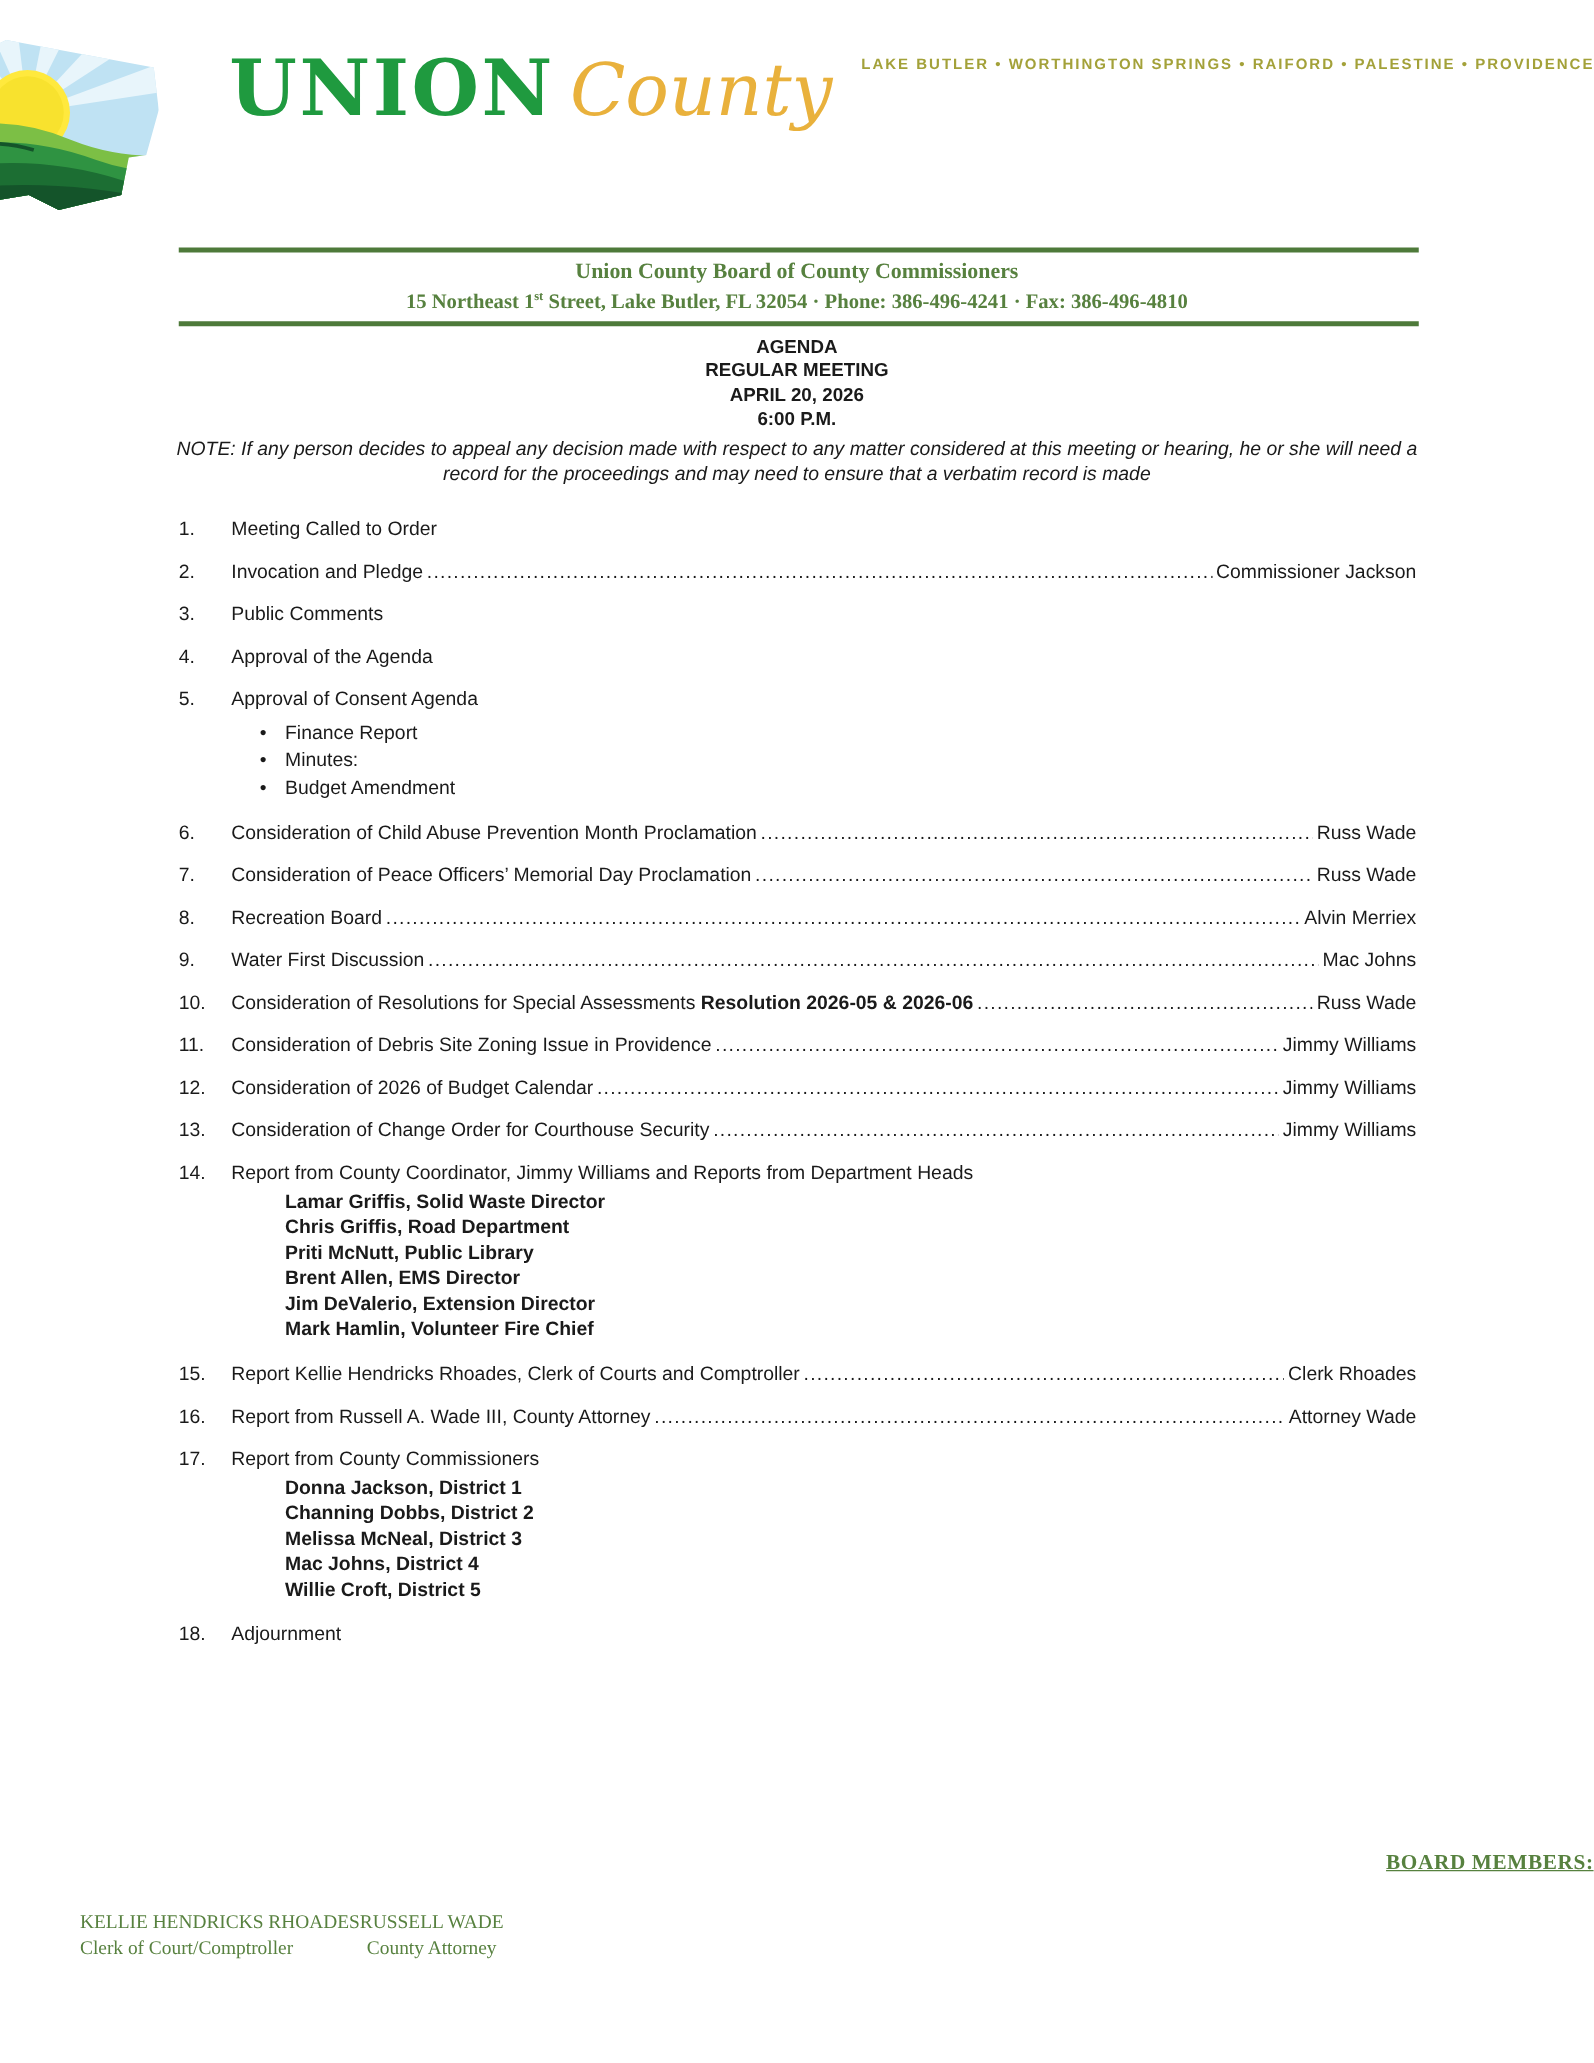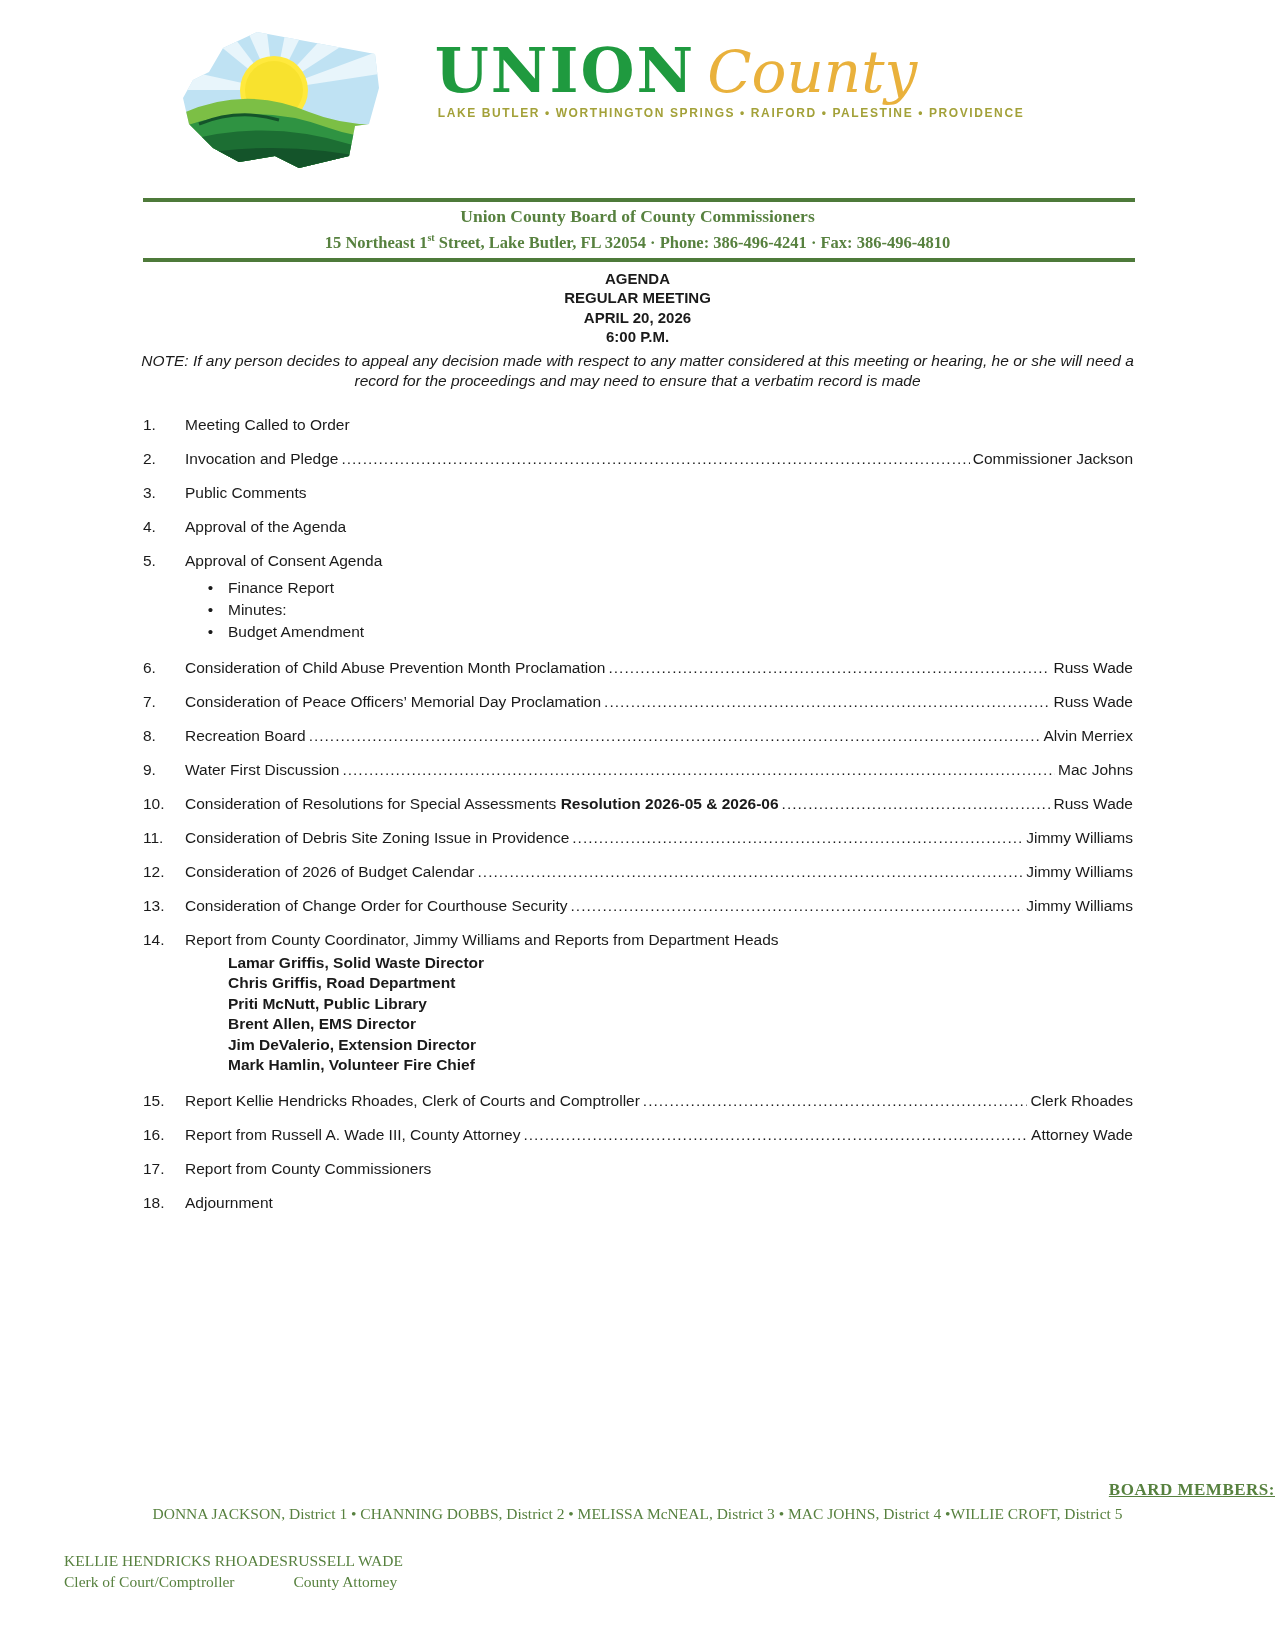--- a/index.html
+++ b/index.html
@@ -7,21 +7,21 @@
     width:1275px; height:1650px; position:relative; overflow:hidden;
     font-family:"Liberation Sans", sans-serif; color:#1a1a1a;
   }
   
   .logo-row {
     margin-top:28px; height:144px;
     display:flex; justify-content:center; align-items:flex-start;
     position:relative; left:-36px;
   }
   .logo-svg { width:250px; height:142px; flex:none; }
-  .logo-text { display:flex; flex-direction:column; margin-left:6px; padding-top:12px; }
+  .logo-text { display:flex; flex-direction:row; margin-left:6px; padding-top:12px;gap:20px; }
   .logo-words { display:flex; align-items:baseline; }
   .logo-union {
     font-family:"DejaVu Serif", serif; font-weight:bold;
     font-size:62px; line-height:1; color:#1f9a3f; letter-spacing:2px;
   }
   .logo-county {
     font-family:"DejaVu Serif", serif; font-style:italic;
     font-size:58px; line-height:1; color:#e9b13c; margin-left:12px;
   }
   .logo-tagline {
@@ -266,32 +266,38 @@
         <span class="title">Report from Russell A. Wade III, County Attorney</span>
         <span class="leader"></span>
         <span class="name"> Attorney Wade</span>
       </div>
     </li>
     <li class="item">
       <div class="row">
         <span class="num">17.</span>
         <span class="title">Report from County Commissioners</span>
       </div>
+      <div class="subs">
+        <div class="sub-line">Donna Jackson, District 1</div>
+        <div class="sub-line">Channing Dobbs, District 2</div>
+        <div class="sub-line">Melissa McNeal, District 3</div>
+        <div class="sub-line">Mac Johns, District 4</div>
+        <div class="sub-line">Willie Croft, District 5</div>
+      </div>
     </li>
     <li class="item">
       <div class="row">
         <span class="num">18.</span>
         <span class="title">Adjournment</span>
       </div>
     </li>
   </ol>
 
 <footer class="footer">
   <div class="board-title">BOARD MEMBERS:</div>
-  <div class="board-members">DONNA JACKSON, District 1 • CHANNING DOBBS, District 2 • MELISSA McNEAL, District 3 • MAC JOHNS, District 4 •WILLIE CROFT, District 5</div>
   <div class="footer-cols">
     <div class="officer-left">
       <div>KELLIE HENDRICKS RHOADES</div>
       <div>Clerk of Court/Comptroller</div>
     </div>
     <div class="officer-right">
       <div>RUSSELL WADE</div>
       <div>County Attorney</div>
     </div>
   </div>

